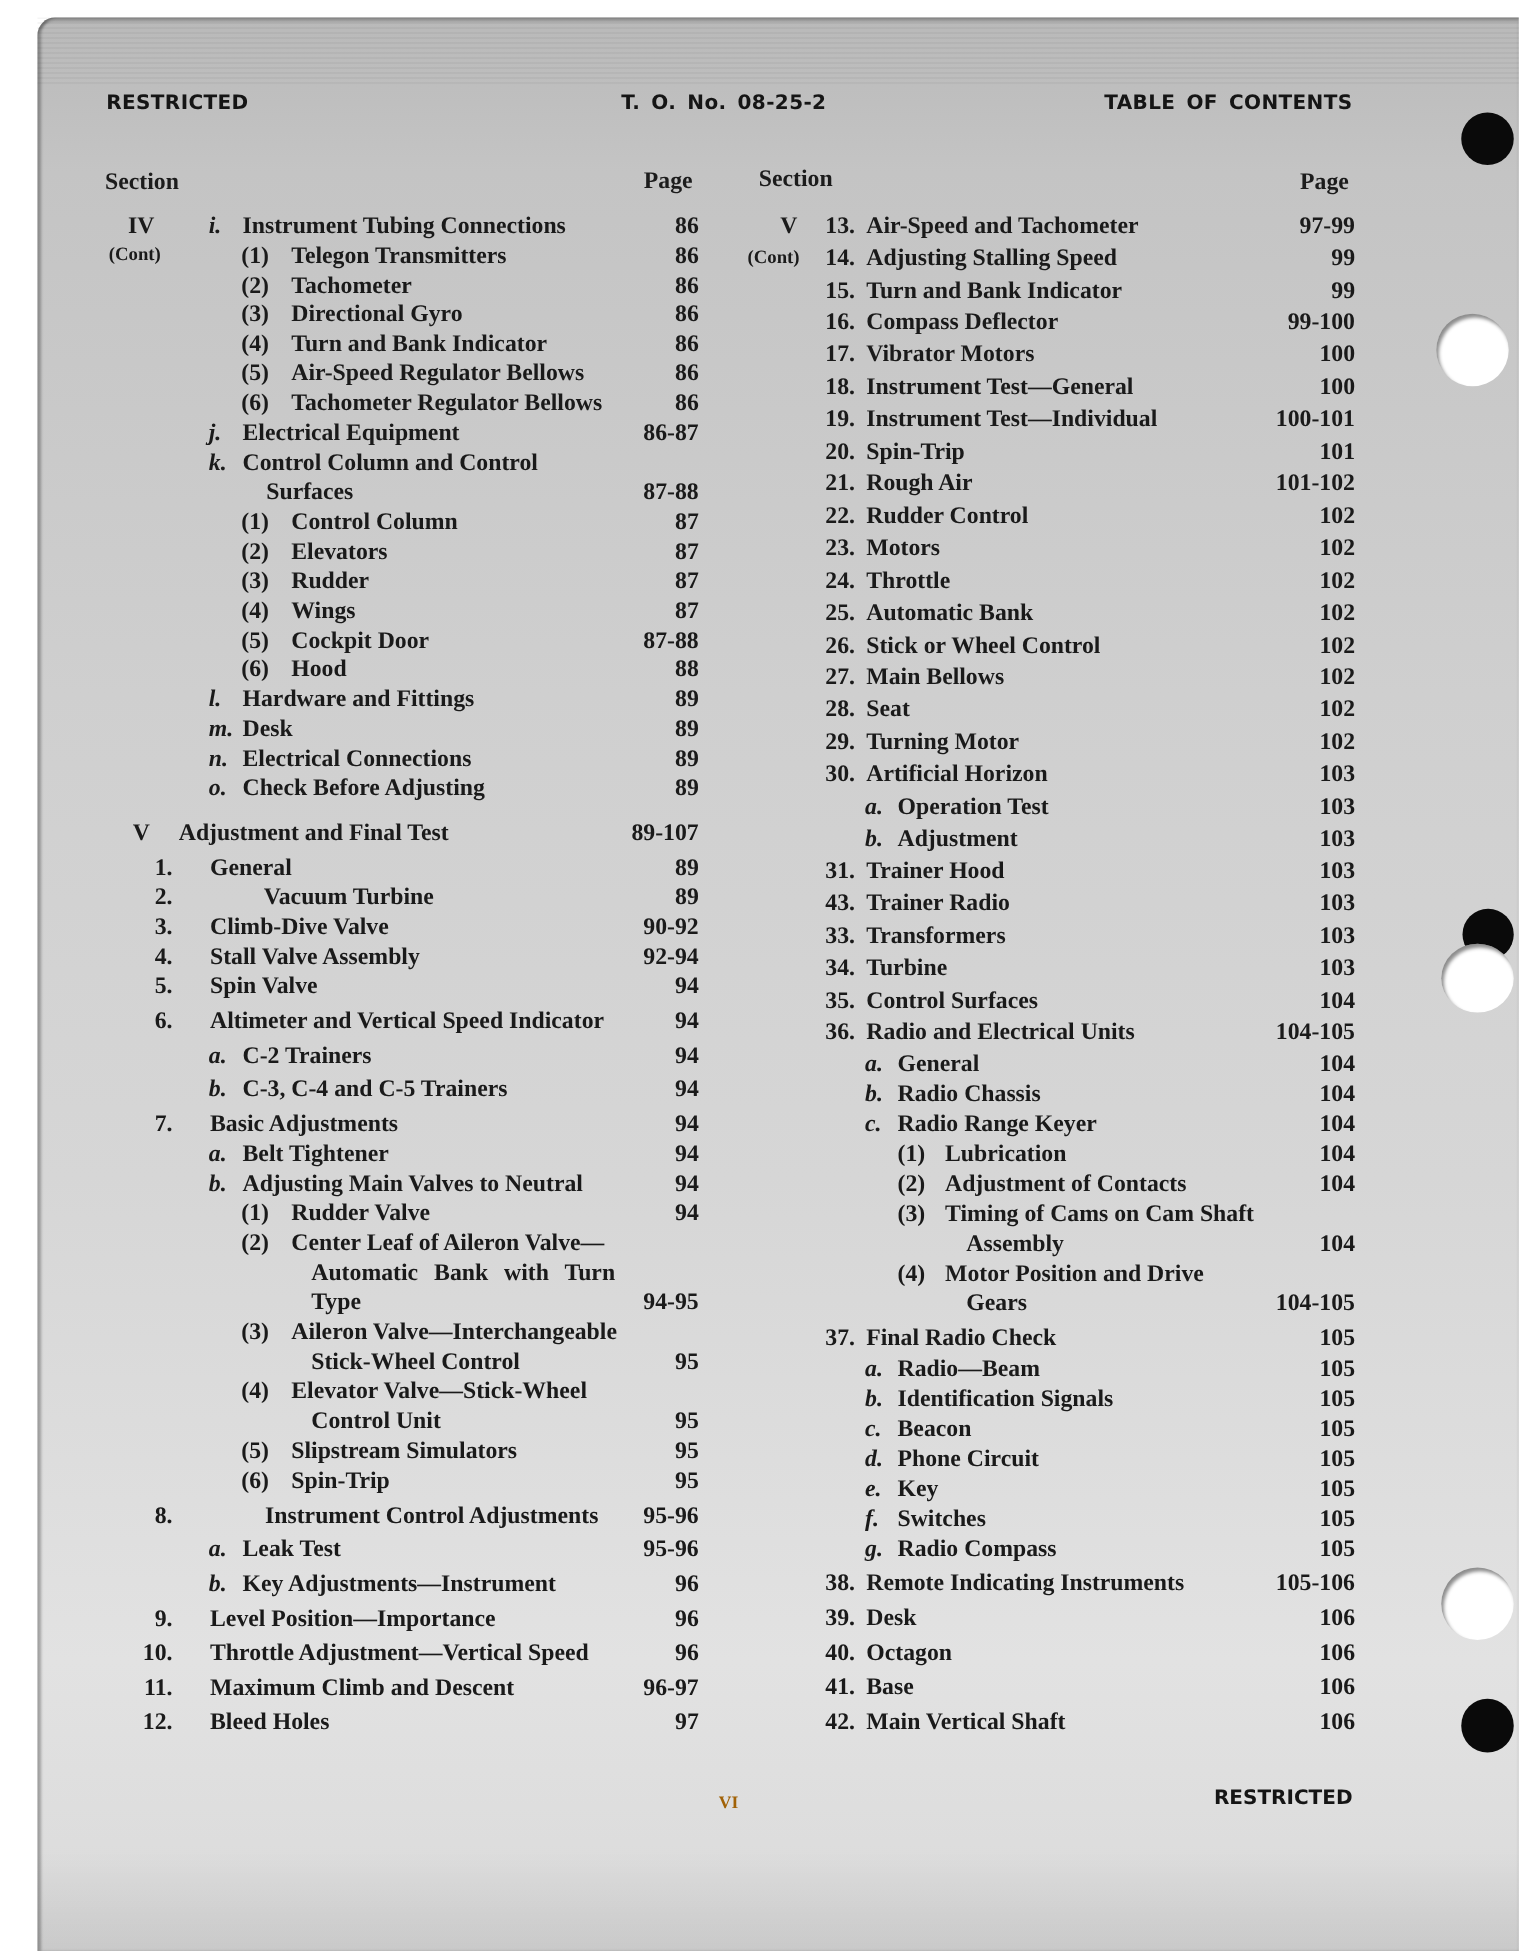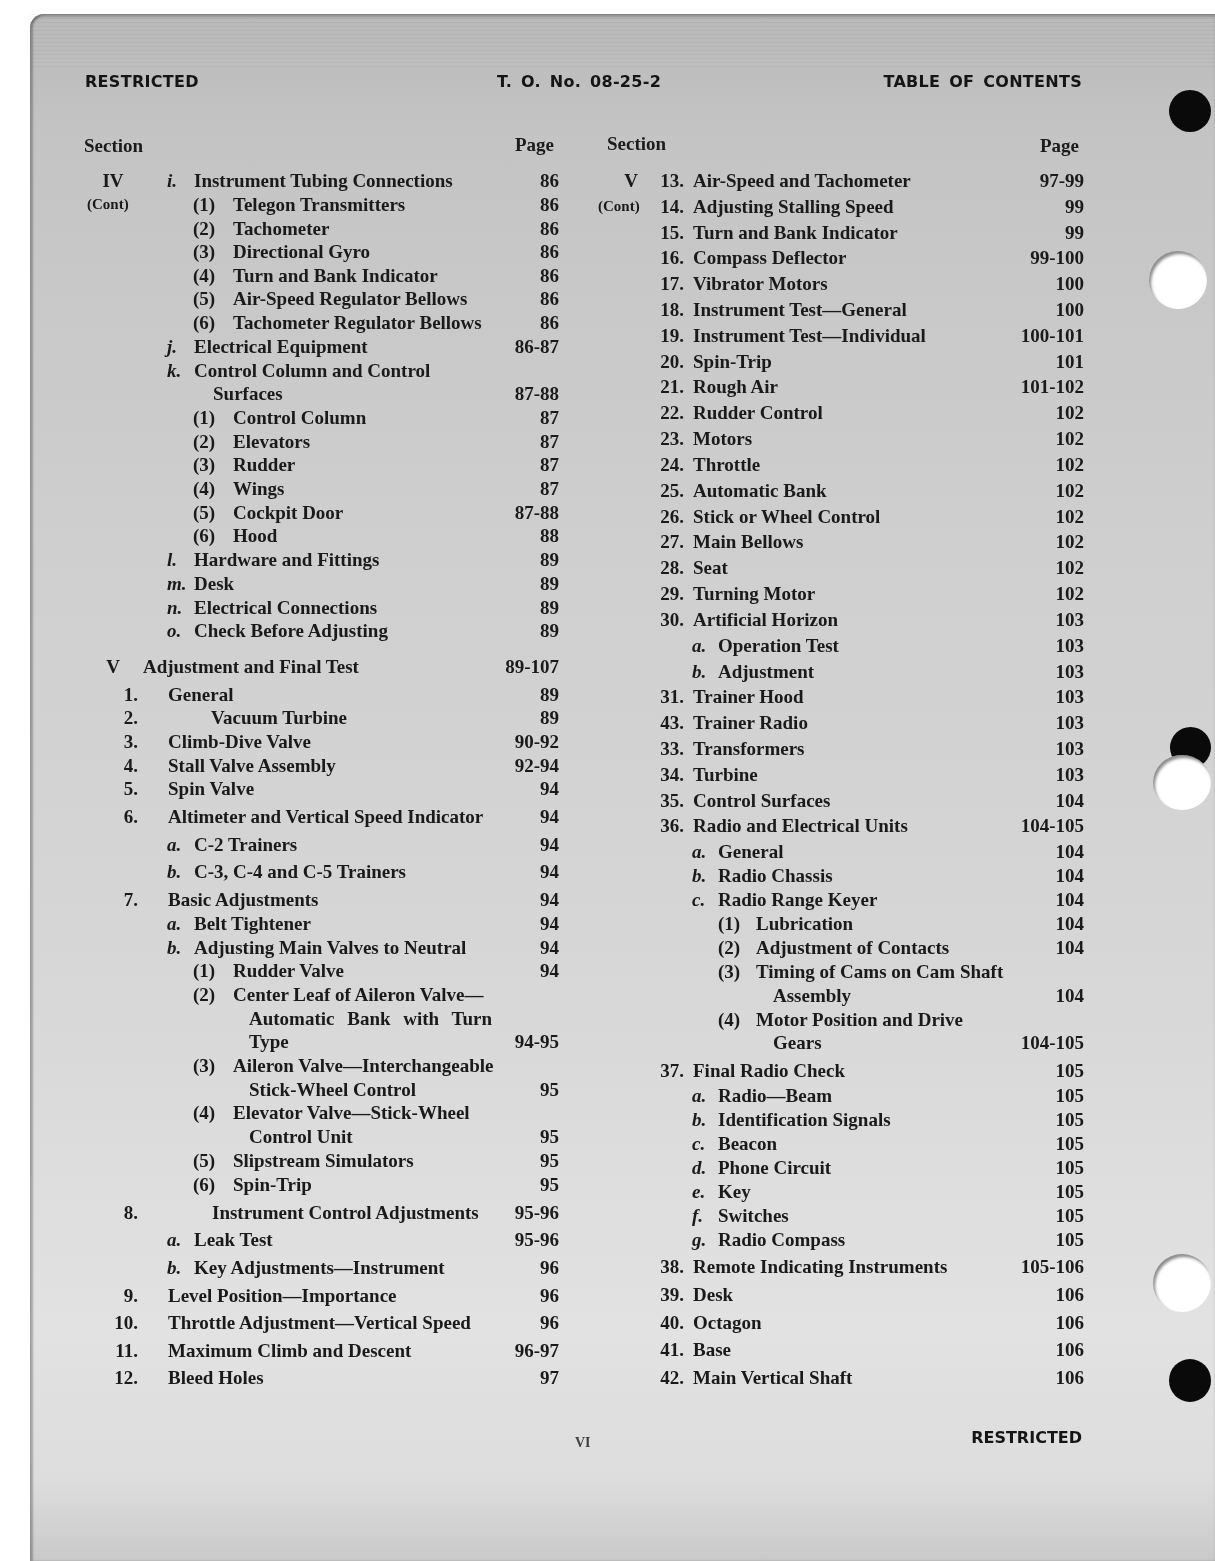--- a/index.html
+++ b/index.html
@@ -34,21 +34,21 @@
   .row .num { position: absolute; top: 0; text-align: right; }
   .row .letter { font-style: italic; }
   .row .title { position: absolute; top: 0; }
   .row .pg { position: absolute; top: 0; text-align: right; }
   .just { word-spacing: 8px; }
   .hole {
     position: absolute; border-radius: 50%;
   }
   .hole.dark { background: #0a0a0a; }
   .hole.light { background: #ffffff; box-shadow: inset 2px 3px 3px rgba(0,0,0,0.45); }
-  .footer-pg { position: absolute; top: 1435px; left: 575px; font-size: 14px; font-weight: bold; color: #404040; }
+  .footer-pg { position: absolute; top: 1435px; left: 575px; font-size: 14px; font-weight: bold; color: #a16207; }
   .footer-r { position: absolute; top: 1428px; right: 133px; font-family: "DejaVu Sans", "Liberation Sans", sans-serif; font-weight: bold; font-size: 16px; color: #151515; }
 </style>
 </head>
 <body>
 
 <div class="page"></div>
 
 <div class="hdr" style="left:85px;">RESTRICTED</div>
 <div class="hdr" style="left:497px; word-spacing:3px;">T. O. No. 08-25-2</div>
 <div class="hdr" style="right:133px; word-spacing:3px;">TABLE OF CONTENTS</div>

